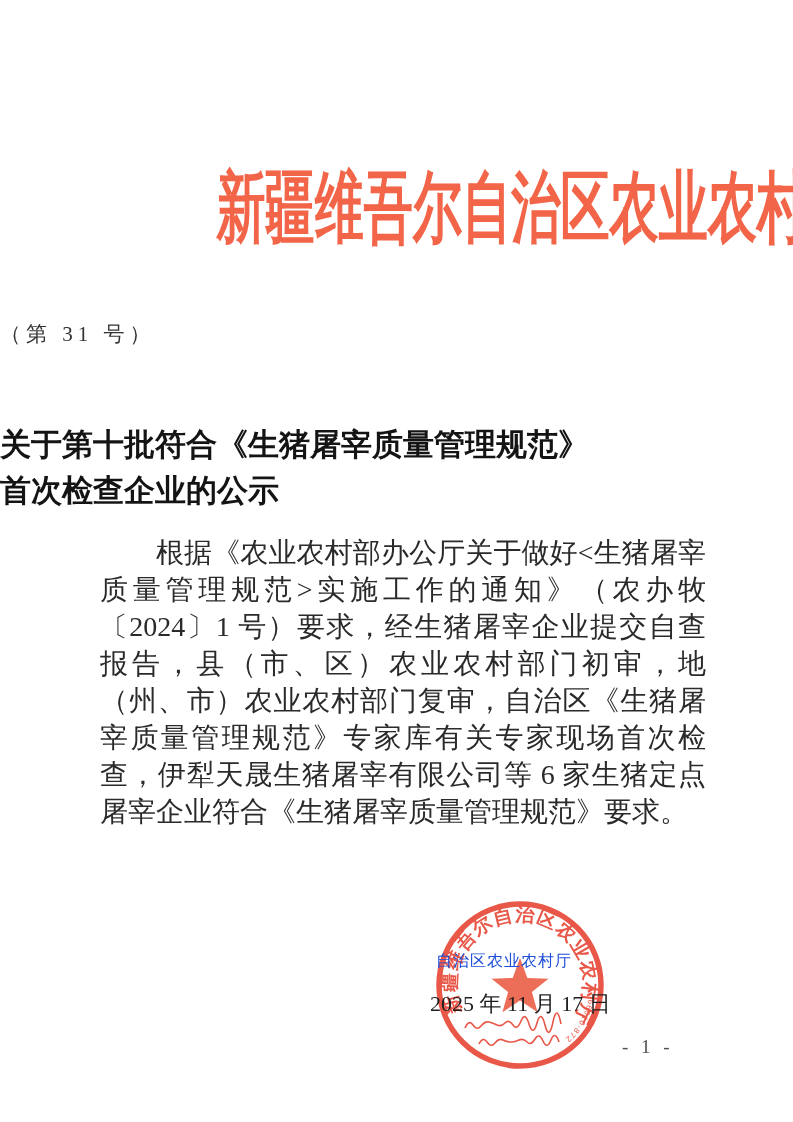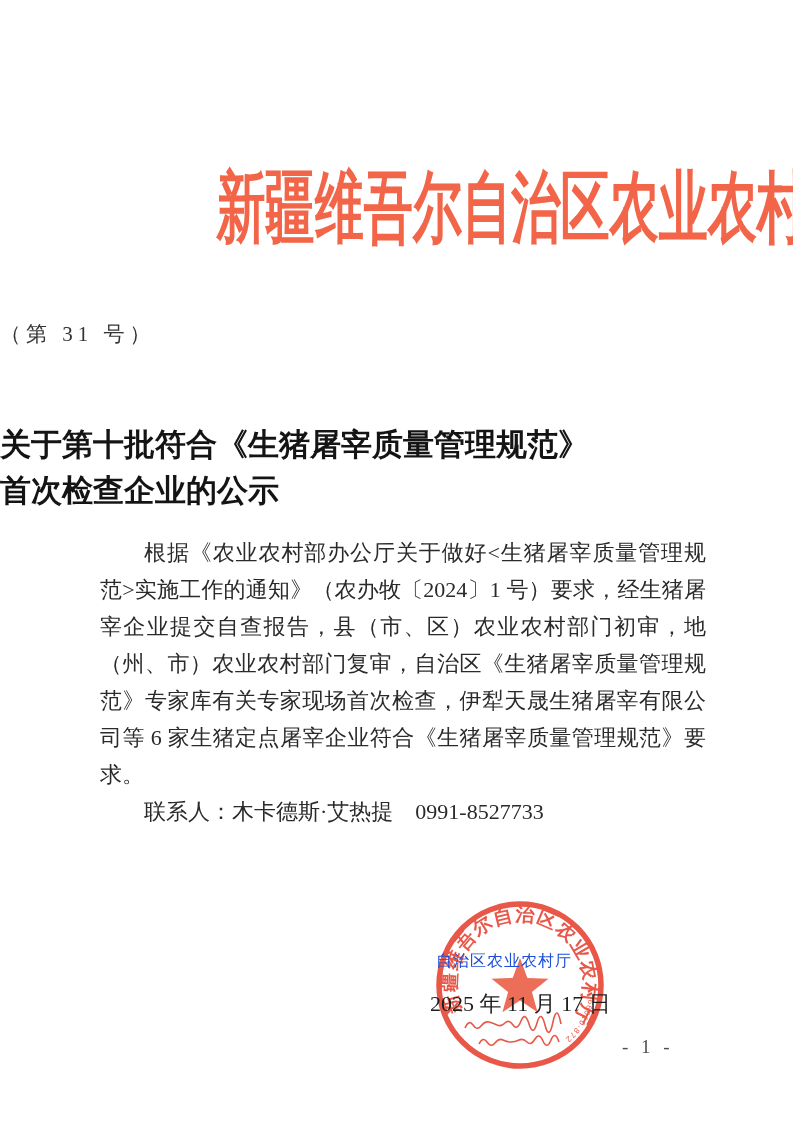--- a/index.html
+++ b/index.html
@@ -29,21 +29,21 @@
     color:#333;
   }
   .doc-title{
     position:absolute;top:422px;left:0;width:100%;
     text-align:left;font-size:31px;font-weight:bold;
     line-height:46px;color:#141414;
     white-space:pre-line;
   }
   .doc-body{
     position:absolute;top:534px;left:100px;width:606px;
-    font-size:22px;line-height:37px;text-align:justify;
+    font-size:28px;line-height:37px;text-align:justify;
     color:#2a2a2a;
   }
   .doc-body p{margin:0;text-indent:2em;}
   .seal{
     position:absolute;left:435px;top:900px;width:170px;height:170px;
     z-index:1;opacity:0.88;
   }
   .sig-org{
     position:absolute;left:436px;top:951px;width:200px;
     font-size:16px;letter-spacing:1px;color:#1d4ed8;z-index:2;
@@ -67,21 +67,20 @@
     <span class="stretch">新疆维吾尔自治区农业农村厅公告</span>
   </div>
 
   <div class="issue-number">（第 31 号）</div>
 
   <div class="doc-title">关于第十批符合《生猪屠宰质量管理规范》
 首次检查企业的公示</div>
 
   <div class="doc-body">
     <p>根据《农业农村部办公厅关于做好&lt;生猪屠宰质量管理规范&gt;实施工作的通知》（农办牧〔2024〕1 号）要求，经生猪屠宰企业提交自查报告，县（市、区）农业农村部门初审，地（州、市）农业农村部门复审，自治区《生猪屠宰质量管理规范》专家库有关专家现场首次检查，伊犁天晟生猪屠宰有限公司等 6 家生猪定点屠宰企业符合《生猪屠宰质量管理规范》要求。</p>
-    <p>联系人：木卡德斯·艾热提　0991-8527733</p>
   </div>
 
   <svg class="seal" viewBox="0 0 170 170">
     <defs>
       <path id="sealTopArc" d="M 29.6 117 A 64 64 0 1 1 140.4 117" fill="none"></path>
       <path id="sealCodeArc" d="M 153.9 97.2 A 70 70 0 0 1 108.9 150.8" fill="none"></path>
     </defs>
     <circle cx="85" cy="85" r="81" fill="none" stroke="#e5402f" stroke-width="5.5"></circle>
     <text font-size="19" font-weight="bold" fill="#e5402f" letter-spacing="1.5" font-family="Liberation Serif, DejaVu Serif, serif">
       <textPath href="#sealTopArc" startOffset="6">新疆维吾尔自治区农业农村厅</textPath>

